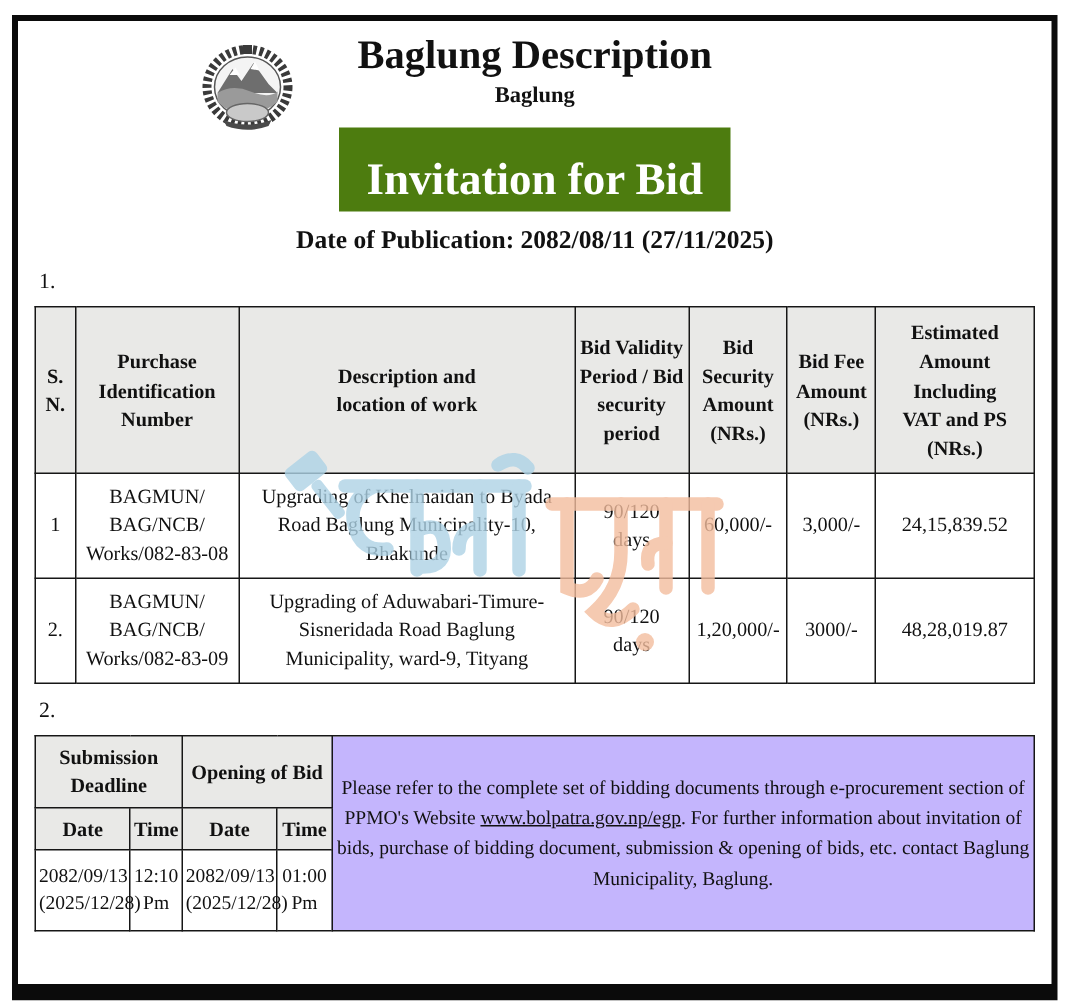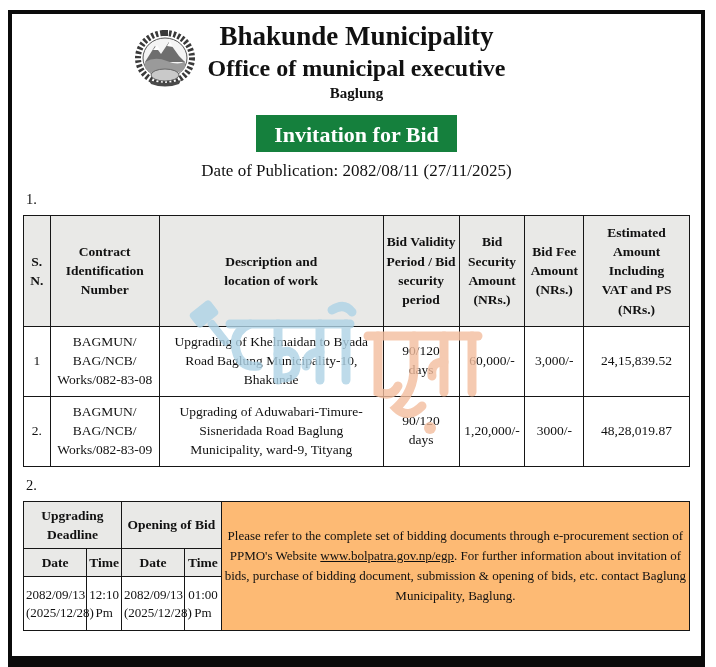--- a/index.html
+++ b/index.html
@@ -26,47 +26,47 @@
   .emblem {
     position: absolute; left: 110px; top: 6px;
     width: 64px; height: 62px;
   }
   .title-1 { font-size: 27px; font-weight: bold; margin: 4px 0 0 0; line-height: 1.1; }
   .title-2 { font-size: 24px; font-weight: bold; margin: 3px 0 0 0; line-height: 1.1; }
   .title-3 { font-size: 15px; font-weight: bold; margin: 4px 0 0 0; line-height: 1.1; }
   .banner-wrap { text-align: center; margin-top: 13px; }
   .banner {
     display: inline-block;
-    background: #15803d; color: #ffffff;
-    font-size: 22px; font-weight: bold;
-    padding: 8px 18px 5px 18px;
+    background: #4d7c0f; color: #ffffff;
+    font-size: 30px; font-weight: bold;
+    padding: 18px 18px 5px 18px;
     line-height: 1.1;
   }
-  .pubdate { text-align: center; font-size: 17px; font-weight: normal; margin-top: 9px; }
+  .pubdate { text-align: center; font-size: 17px; font-weight: bold; margin-top: 9px; }
   
   .intro { display: flex; font-size: 14.5px; margin: 9px 0 7px 0; line-height: 1.25; }
   .intro .num { width: 30px; flex: 0 0 30px; padding-left: 3px; }
   
   table { width: 100%; border-collapse: collapse; table-layout: fixed; }
   th, td {
     border: 1.6px solid #161616;
     text-align: center; vertical-align: middle;
     font-size: 13.5px;
     padding: 4px 3px;
   }
   th { background: #e9e9e7; font-weight: bold; line-height: 1.42; }
   td { background: transparent; line-height: 1.4; }
   .preline { white-space: pre-line; }
   .works-table th { padding: 7px 2px; }
   .works-table td { height: 70px; }
   
   .sched-table { margin-top: 3px; }
   .sched-table th { padding: 4px 2px; font-size: 13.5px; }
   .sched-table td { font-size: 13px; padding: 4px 2px; height: 54px; }
-  .note-cell { font-size: 13.5px; line-height: 1.55; padding: 4px 10px; background: #fdba74; }
+  .note-cell { font-size: 13.5px; line-height: 1.55; padding: 4px 10px; background: #c4b5fd; }
   .link { color: #111; text-decoration: underline; cursor: pointer; }
   
   .signatory { text-align: right; font-size: 15px; font-weight: bold; margin: 9px 2px 0 0; }
   
   .watermark {
     position: absolute; left: 182px; top: 288px;
     width: 310px; height: 150px;
     pointer-events: none; opacity: 0.8;
   }
 </style>
@@ -84,22 +84,21 @@
       <path d="M12 34 L22 18 L28 26 L36 14 L46 28 L52 34 Z" fill="#6e6e6e"></path>
       <path d="M20 22 L24 17 L27 22 Z M34 18 L37 13 L40 19 Z" fill="#fdfdfd"></path>
 
       <path d="M12 34 Q22 28 34 33 Q46 38 52 33 L52 40 Q42 48 32 48 Q20 48 12 40 Z" fill="#9a9a9a"></path>
       <ellipse cx="32" cy="47" rx="14" ry="6" fill="#c9c9c9" stroke="#666" stroke-width="1"></ellipse>
 
       <path d="M16 52 Q32 58 48 52 L46 56 Q32 61 18 56 Z" fill="#4a4a4a"></path>
 
       <rect x="29" y="2" width="6" height="6" fill="#3a3a3a"></rect>
     </svg>
-    <div class="title-1">Bhakunde Municipality</div>
-    <div class="title-2">Office of municipal executive</div>
+    <div class="title-1">Baglung Description</div>
     <div class="title-3">Baglung</div>
   </div>
 
   <div class="banner-wrap">
     <span class="banner">Invitation for Bid</span>
   </div>
 
   <div class="pubdate">Date of Publication: 2082/08/11 (27/11/2025)</div>
 
   <div class="intro">
@@ -113,21 +112,21 @@
         <col style="width:33.6%">
       <col style="width:11.4%">
         <col style="width:9.9%">
         <col style="width:8.8%">
         <col style="width:15.9%">
     </colgroup>
     <thead>
       <tr>
         <th class="preline">S.
 N.</th>
-        <th class="preline">Contract
+        <th class="preline">Purchase
 Identification
 Number</th>
         <th class="preline">Description and
 location of work</th>
         <th class="preline">Bid Validity
 Period / Bid
 security
 period</th>
         <th class="preline">Bid
 Security
@@ -182,21 +181,21 @@
   <table class="sched-table">
     <colgroup>
       <col style="width:9.5%">
         <col style="width:5.2%">
         <col style="width:9.5%">
         <col style="width:5.5%">
         <col style="width:70.3%">
     </colgroup>
     <tbody>
       <tr>
-        <th colspan="2">Upgrading Deadline</th>
+        <th colspan="2">Submission Deadline</th>
         <th colspan="2">Opening of Bid</th>
         <td rowspan="3" class="note-cell">
           <span>Please refer to the complete set of bidding documents through e-procurement section of PPMO's Website </span><span class="link">www.bolpatra.gov.np/egp</span><span>. For further information about invitation of bids, purchase of bidding document, submission &amp; opening of bids, etc. contact Baglung Municipality, Baglung.</span>
         </td>
       </tr>
       <tr>
         <th>Date</th>
         <th>Time</th>
         <th>Date</th>
         <th>Time</th>

